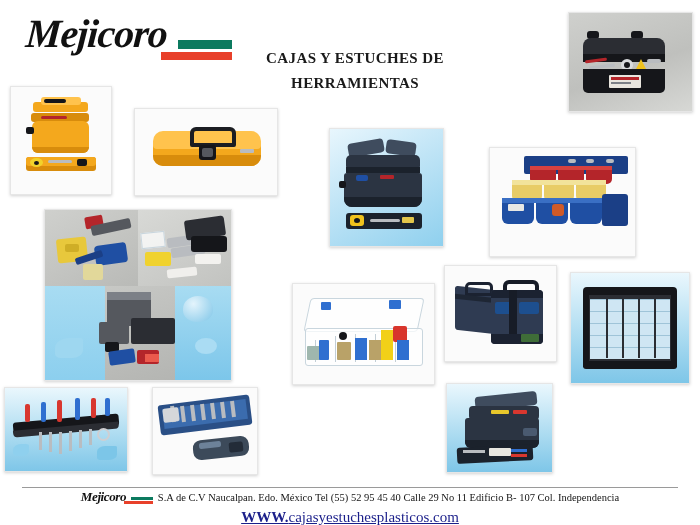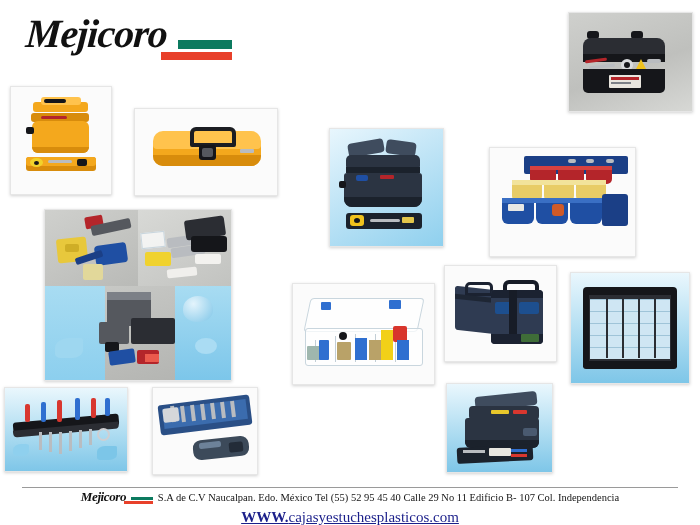--- a/index.html
+++ b/index.html
@@ -109,20 +109,22 @@
 
 <div class="page">
 
   <div class="logo">
     <div class="word">Mejicoro</div>
     <div class="bar-green"></div>
     <div class="bar-red"></div>
   </div>
 
   <div class="title">
+    <div>CAJAS Y ESTUCHES DE</div>
+    <div>HERRAMIENTAS</div>
   </div>
 
   <div class="frame" style="left:10px;top:86px;width:100px;height:107px;">
     <div class="photo bg-white">
       <div class="sh yellow r" style="left:22px;top:15px;width:55px;height:10px;"></div>
       <div class="sh yellow-l r" style="left:30px;top:10px;width:40px;height:8px;"></div>
       <div class="sh black sq" style="left:33px;top:12px;width:22px;height:4px;"></div>
       <div class="sh yellow-d r" style="left:20px;top:26px;width:58px;height:9px;"></div>
       <div class="sh red sq" style="left:30px;top:29px;width:26px;height:3px;"></div>
       <div class="sh yellow rr" style="left:21px;top:34px;width:57px;height:32px;"></div>

